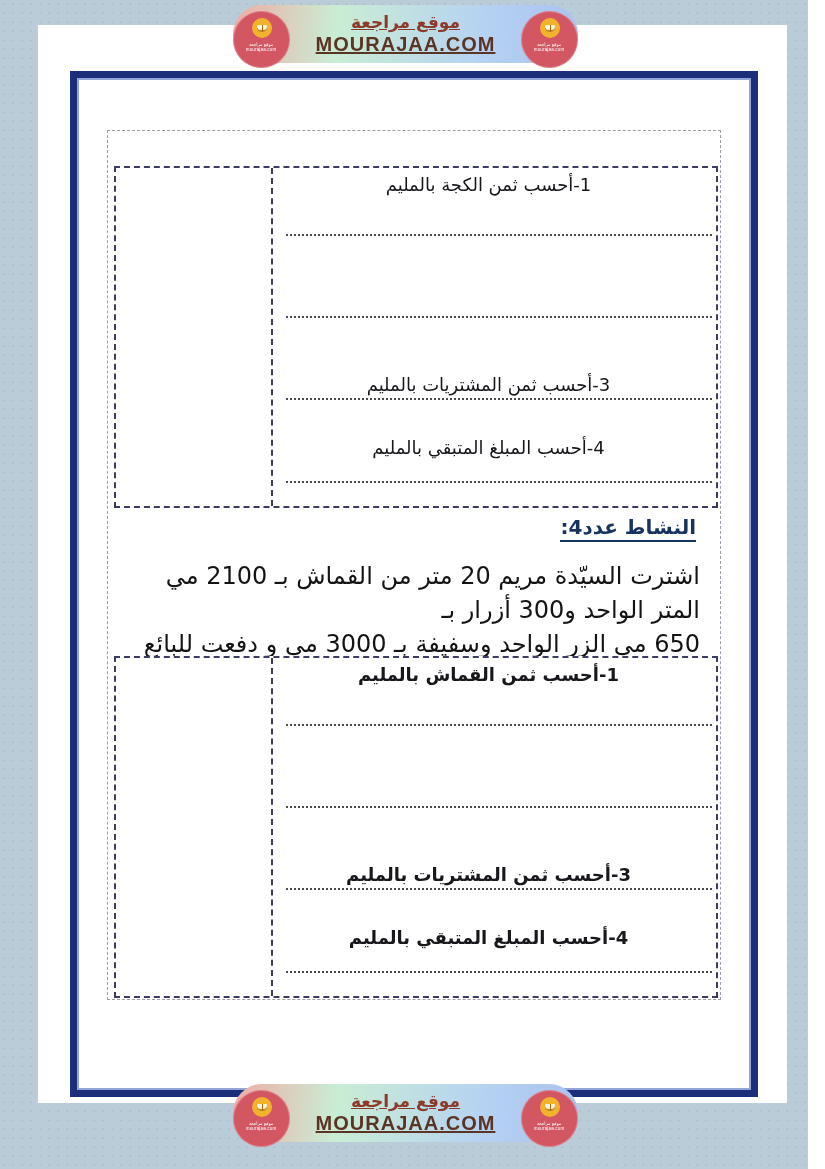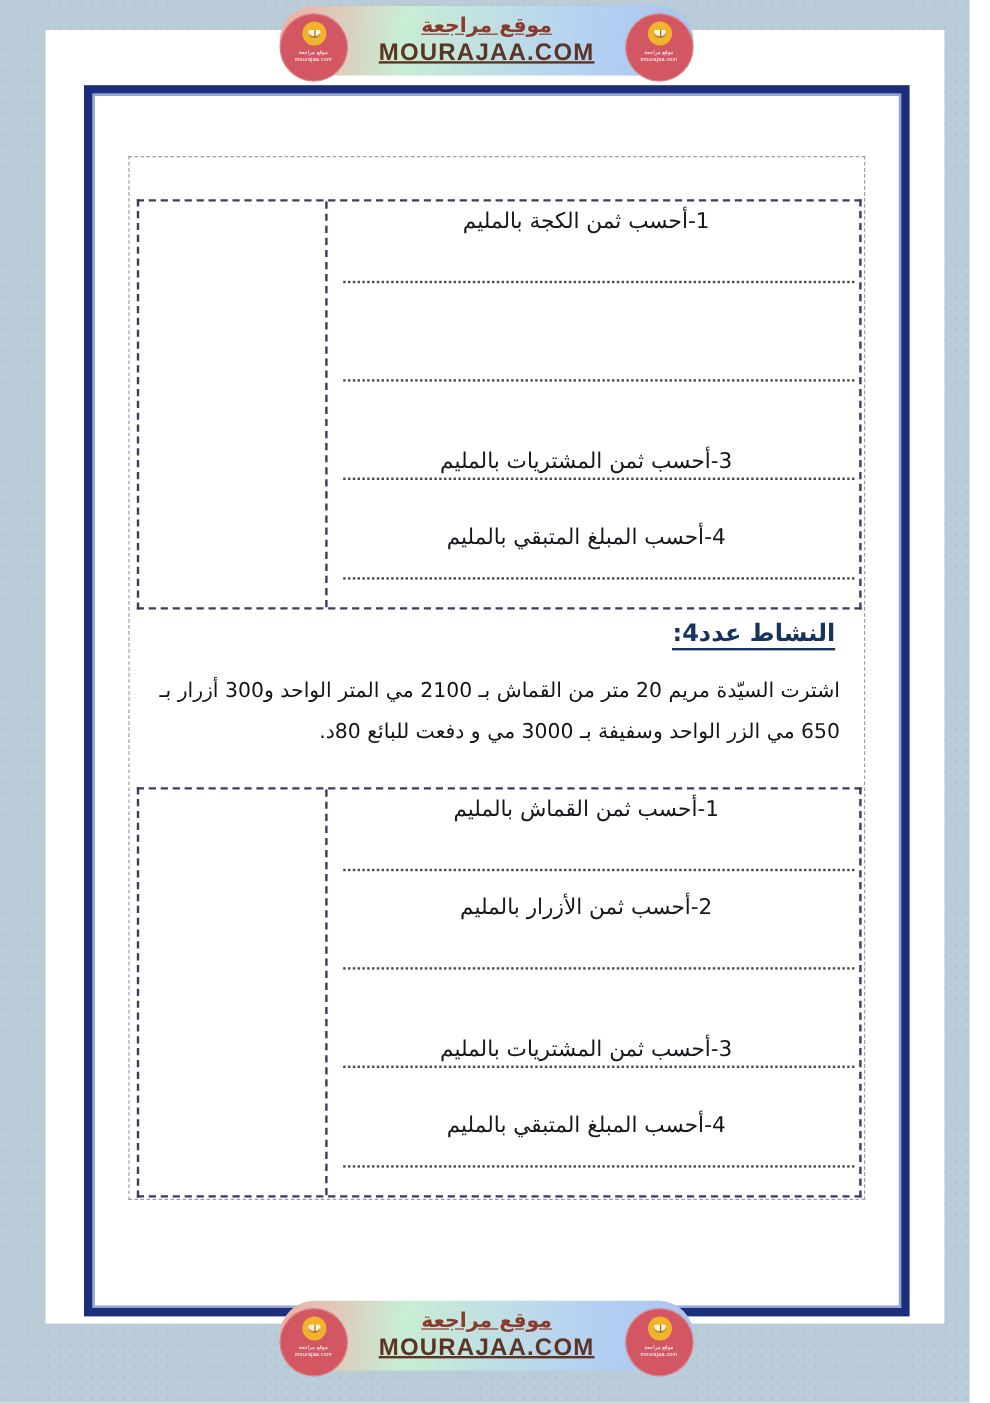--- a/index.html
+++ b/index.html
@@ -29,21 +29,21 @@
     position:absolute; left:107px; top:130px; width:614px; height:870px;
     box-sizing:border-box; border:1px dashed #a29aae;
   }
 
   
   .qbox {
     position:absolute; left:114px; width:604px; height:342px;
     box-sizing:border-box; border:2px dashed #3b3b63; background:#ffffff;
   }
   .qbox.b1 { top:166px; }
-  .qbox.b2 { top:656px; }
+  .qbox.b2 { top:656px;font-weight:bold; }
   .qbox .divider { position:absolute; left:155px; top:0; bottom:0; width:0; border-left:2px dashed #3b3b63; }
 
   .q {
     position:absolute; right:5px; width:445px;
     direction:rtl; text-align:center; unicode-bidi:plaintext;
     font-size:18px; color:#17171c; letter-spacing:0;
   }
   .q.r1 { top:6px; } .q.r2 { top:88px; } .q.r3 { top:170px;margin-top:36px; } .q.r4 { top:269px; }
 
   .dotline { position:absolute; left:170px; right:4px; height:0; border-bottom:2px dotted #4a4a4a; }
@@ -53,21 +53,21 @@
   .heading {
     position:absolute; top:515px; right:112px;
     direction:rtl; font-size:20px; font-weight:bold; color:#17335f;
     border-bottom:2px solid #17335f; padding-bottom:1px;
   }
 
   
   .statement {
     position:absolute; top:559px; left:110px; right:108px;
     direction:rtl; text-align:right;
-    font-size:17px; line-height:34px; color:#141414;
+    font-size:24px; line-height:34px; color:#141414;
   }
 
   
   .banner { position:absolute; left:233px; width:345px; height:58px; z-index:5; }
   .banner.top { top:5px; }
   .banner.bottom { top:1084px; }
   .pill {
     position:absolute; top:0; left:0; right:0; bottom:0; border-radius:29px;
     background: linear-gradient(95deg, #efaca5 0%, #c9edd4 30%, #b6d2f2 72%, #a9c2ef 100%);
   }
@@ -148,21 +148,20 @@
   <div class="heading">النشاط عدد4:</div>
   <div class="statement">
     <div>اشترت السيّدة مريم 20 متر من القماش بـ 2100 مي المتر الواحد و300 أزرار بـ</div>
     <div>650 مي الزر الواحد وسفيفة بـ 3000 مي و دفعت للبائع 80د.</div>
   </div>
 
   <div class="qbox b2">
     <div class="divider"></div>
     <div class="q r1">1-أحسب ثمن القماش بالمليم</div>
     <div class="dotline r1"></div>
-    <div class="q r2">2-أحسب ثمن الأزرار بالمليم</div>
     <div class="dotline r2"></div>
     <div class="q r3">3-أحسب ثمن المشتريات بالمليم</div>
     <div class="dotline r3"></div>
     <div class="q r4">4-أحسب المبلغ المتبقي بالمليم</div>
     <div class="dotline r4"></div>
   </div>
 
   <div class="banner bottom">
     <div class="pill"></div>
     <div class="logo left">

